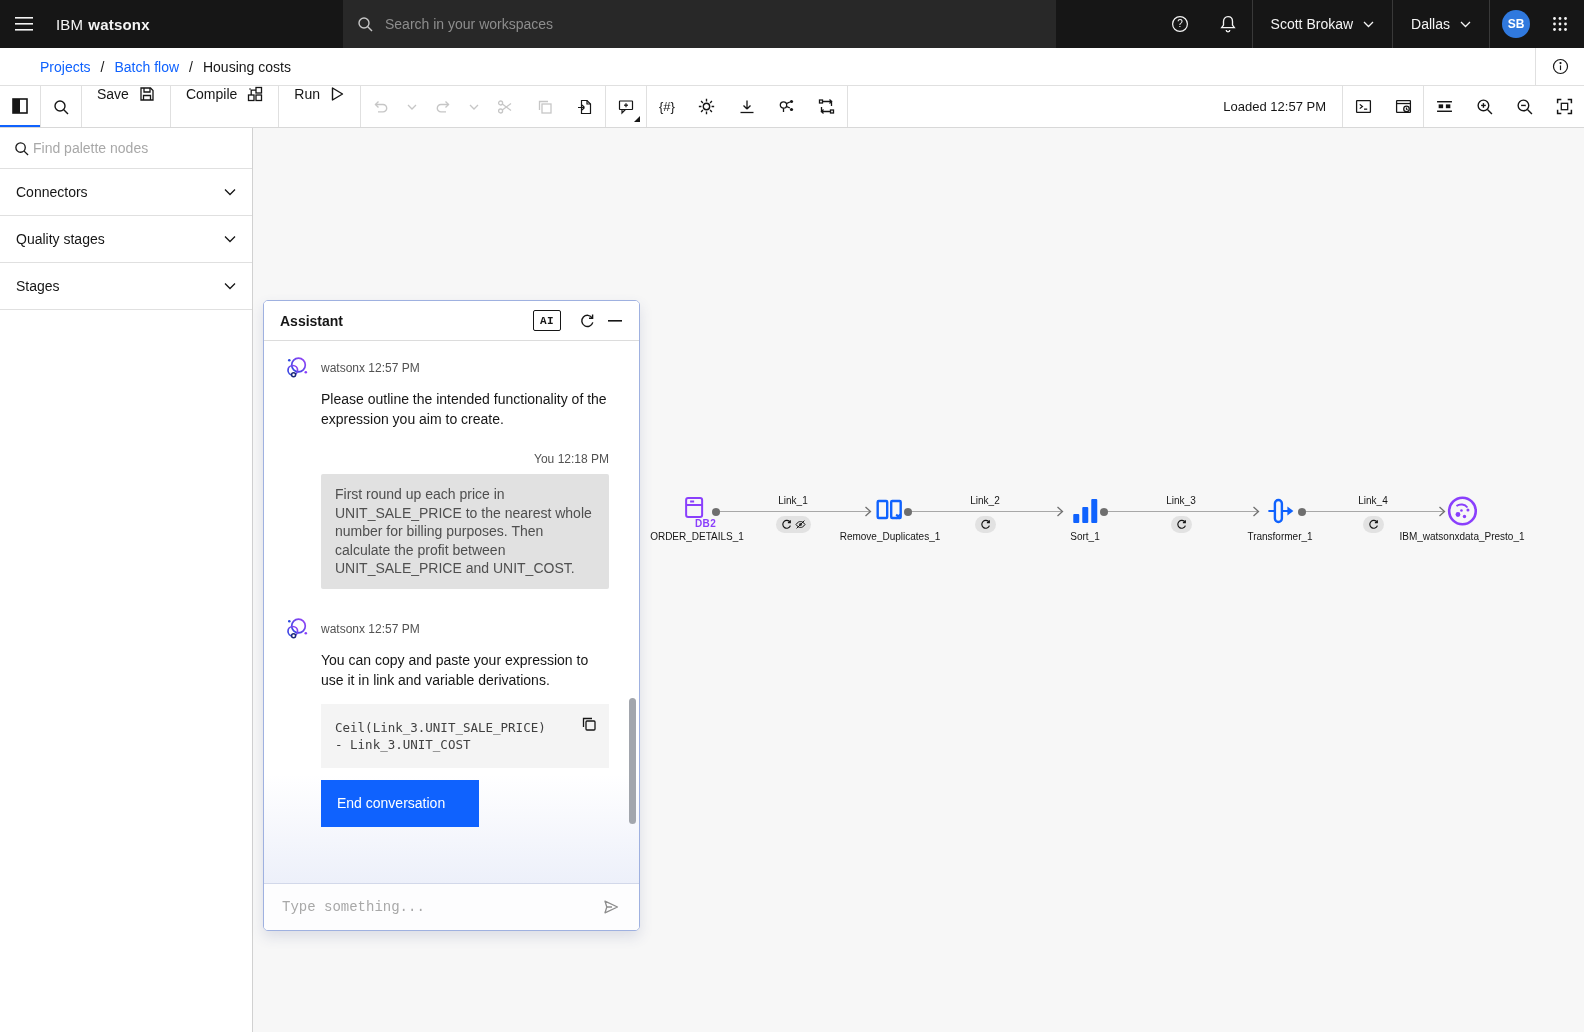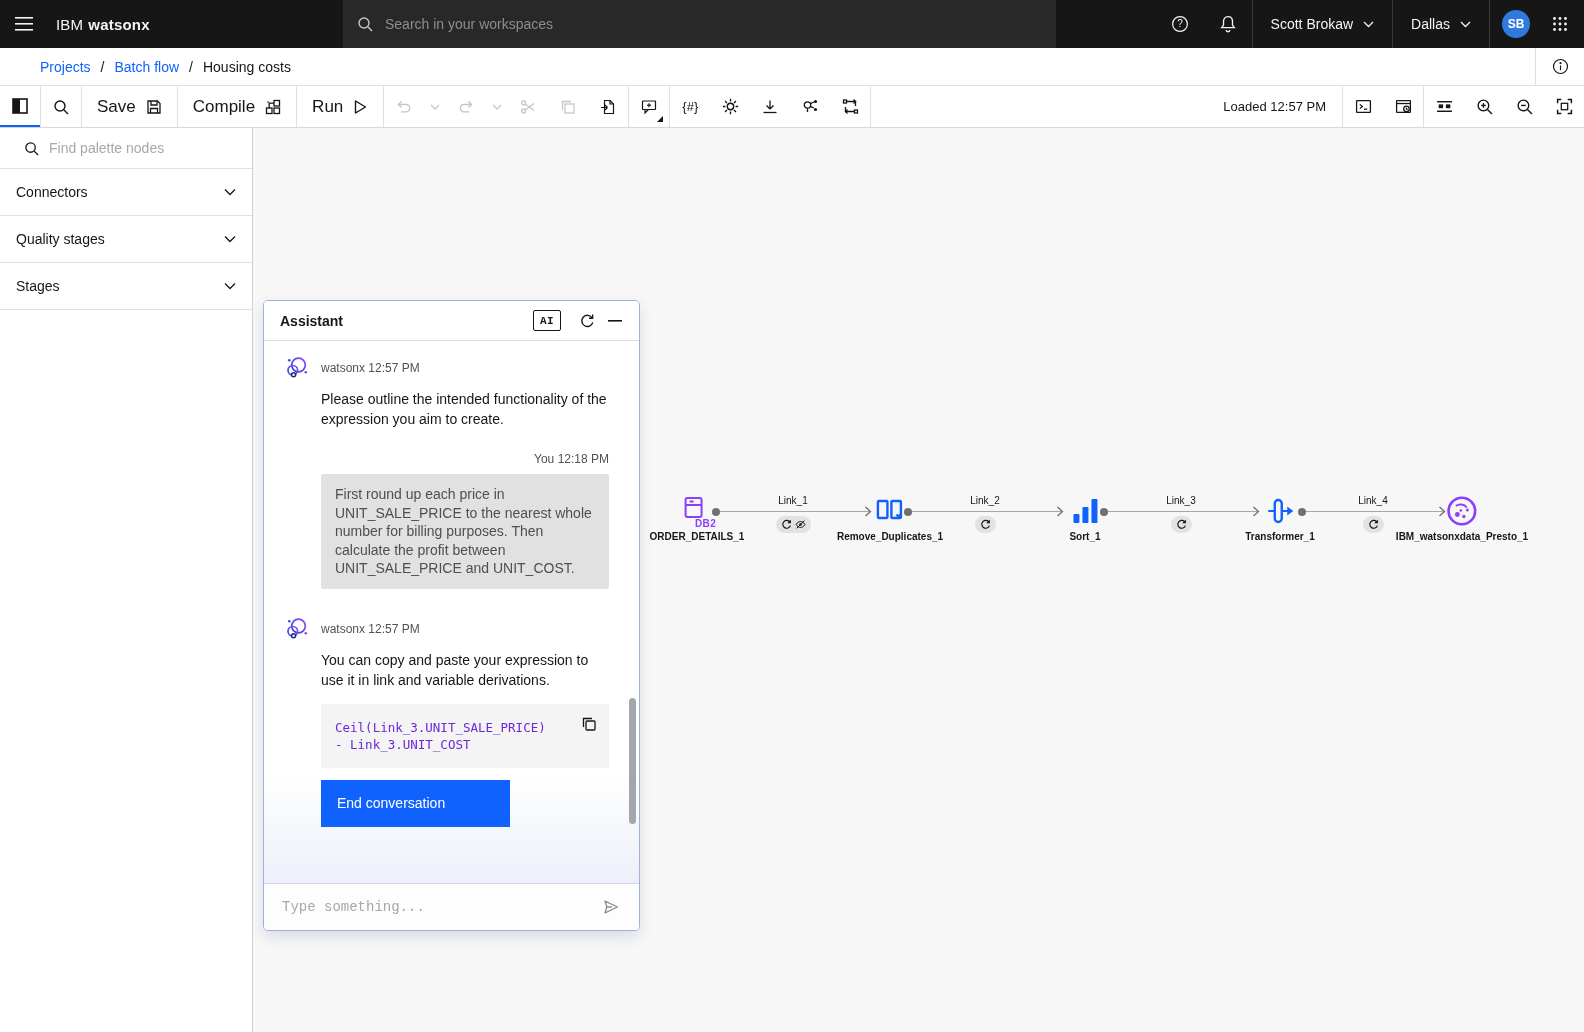--- a/index.html
+++ b/index.html
@@ -32,44 +32,44 @@
   .crumb-sep { color:#161616; margin:0 10px; }
   .crumb-current { color:#161616; }
   .crumb-right { position:absolute; right:0; top:0; height:37px; display:flex; align-items:center; }
   .crumb-div { width:1px; height:37px; background:#e0e0e0; }
 
   
   .toolbar { position:absolute; left:0; top:86px; width:1584px; height:42px; background:#ffffff;
     border-bottom:1px solid #d8d8d8; display:flex; align-items:stretch; z-index:40; }
   .tbtn { min-width:40px; height:41px; display:flex; align-items:center; justify-content:center; cursor:pointer; color:#161616; position:relative; }
   .tbtn.narrow { min-width:22px; }
-  .tbtn-label { display:flex; align-items:center; gap:10px; padding:0 15px; font-size:17px; height:41px; cursor:pointer; }
+  .tbtn-label { display:flex; align-items:flex-start; gap:10px; padding:0 15px; font-size:14px; height:41px; cursor:pointer; }
   .tdiv { width:1px; height:41px; background:#e0e0e0; }
   .disabled { color:#c6c6c6; }
   .active-tool { border-bottom:2px solid #0f62fe; }
   .tb-right { margin-left:auto; display:flex; align-items:center; }
   .loaded { font-size:13px; color:#161616; padding:0 16px; white-space:nowrap; }
   .corner-tri { position:absolute; right:6px; bottom:5px; width:0; height:0;
     border-left:6px solid transparent; border-bottom:6px solid #161616; }
 
   
   .palette { position:absolute; left:0; top:128px; width:253px; height:904px; background:#ffffff;
     border-right:1px solid #d1d1d1; z-index:30; }
-  .pal-search { height:41px; display:flex; align-items:center; gap:10px; padding:0 24px; border-bottom:1px solid #e0e0e0; }
+  .pal-search { height:41px; display:flex; align-items:center; gap:4px; padding:0 14px; border-bottom:1px solid #e0e0e0; }
   .pal-search input { border:none; outline:none; font-size:14px; width:100%; font-family:inherit; color:#161616; }
   .pal-search input::placeholder { color:#a8a8a8; }
   .pal-row { height:47px; display:flex; align-items:center; justify-content:space-between;
     padding:0 16px; border-bottom:1px solid #e0e0e0; font-size:14px; cursor:pointer; background:#fff; }
 
   
   .canvas { position:absolute; left:253px; top:128px; width:1331px; height:904px; background:#f7f7f7; }
   .flow-node { position:absolute; top:364px; transform:translateX(-50%); display:flex; flex-direction:column;
     align-items:center; cursor:pointer; }
   .icon-box { height:38px; display:flex; align-items:center; justify-content:center; position:relative; }
-  .node-label { font-size:10px; color:#161616; white-space:nowrap; margin-top:1px;font-weight:bold; }
+  .node-label { font-size:10px; color:#161616; white-space:nowrap; margin-top:1px; }
   .db2-text { position:absolute; right:-6px; bottom:1px; font-size:10px; font-weight:700; color:#8a3ffc;
     background:#f7f7f7; padding-left:1px; letter-spacing:.3px;text-align:center; }
   .flow-edge { position:absolute; top:383px; height:1px; background:#a8a8a8; cursor:pointer; }
   .edge-dot { position:absolute; left:-4px; top:-3.5px; width:8px; height:8px; border-radius:50%; background:#6f6f6f; }
   .edge-arrow { position:absolute; right:-2px; top:-5px; color:#6f6f6f; }
   .edge-label { position:absolute; top:-16px; left:0; right:0; text-align:center; font-size:10px; color:#161616; }
   .edge-badges { position:absolute; top:5px; left:0; right:0; display:flex; justify-content:center; }
   .badge-pill { background:#e2e2e2; border-radius:9px; padding:3px 5px; display:flex; gap:3px; align-items:center; color:#161616; }
 
   
@@ -84,24 +84,24 @@
   .as-iconbtn { width:28px; height:28px; display:flex; align-items:center; justify-content:center; cursor:pointer; color:#161616; }
   .as-body { position:relative; flex:1; padding:14px 30px 0 20px; overflow:hidden;
     background:linear-gradient(180deg,#ffffff 0%,#ffffff 80%,#edf0fa 100%); }
   .msg-meta { display:flex; align-items:center; gap:11px; font-size:12px; color:#525252; }
   .msg-meta.right { justify-content:flex-end; }
   .msg-text { margin:8px 0 0 37px; font-size:14px; line-height:20px; color:#161616; }
   .user-bubble { margin:8px 0 0 37px; background:#e1e1e1; color:#4f4f4f; border-radius:2px;
     padding:11px 14px; font-size:14px; line-height:18.5px; }
   .code-block { position:relative; margin:14px 0 0 37px; background:#f4f4f4; padding:15px 34px 15px 14px; }
   .code-block pre { font-family:"DejaVu Sans Mono","Liberation Mono",monospace; font-size:12.5px; line-height:17px;
-    color:#6d28d9; white-space:pre-wrap; }
+    color:#404040; white-space:pre-wrap; }
   .copy-btn { position:absolute; top:9px; right:9px; width:22px; height:22px; display:flex; align-items:center;
     justify-content:center; cursor:pointer; color:#161616; }
-  .end-btn { margin:12px 0 0 37px; width:189px; height:47px; background:#0f62fe; color:#fff; border:none;
+  .end-btn { margin:12px 0 0 37px; width:158px; height:47px; background:#0f62fe; color:#fff; border:none;
     font-size:14px; font-family:inherit; text-align:left; padding-left:16px; cursor:pointer; display:block; }
   .scroll-thumb { position:absolute; right:3px; top:357px; width:7px; height:126px; background:#a2a6ad; border-radius:4px; cursor:grab; }
   .as-footer { height:47px; border-top:1px solid #d2d8ea; display:flex; align-items:center; padding:0 14px 0 18px; background:#fdfdfe; }
   .as-footer input { flex:1; border:none; outline:none; font-size:14px; font-family:Liberation Mono, monospace; color:#161616; background:transparent; }
   .as-footer input::placeholder { color:#a8a8a8; }
   .send-btn { width:28px; height:28px; display:flex; align-items:center; justify-content:center; color:#8d8d8d; cursor:pointer; }
 </style>
 </head>
 <body>
 

